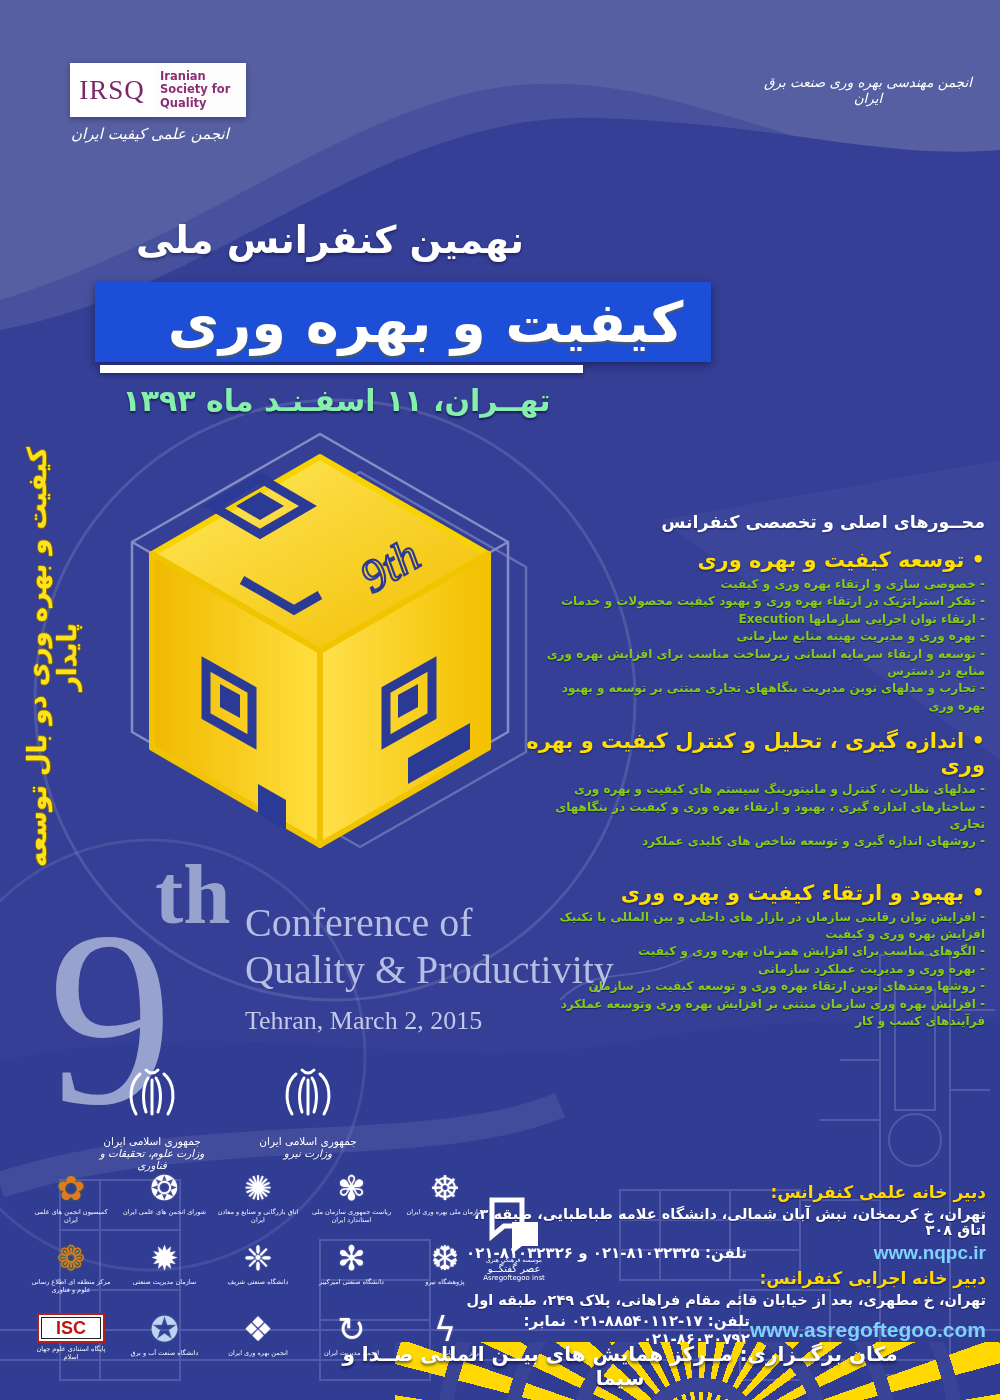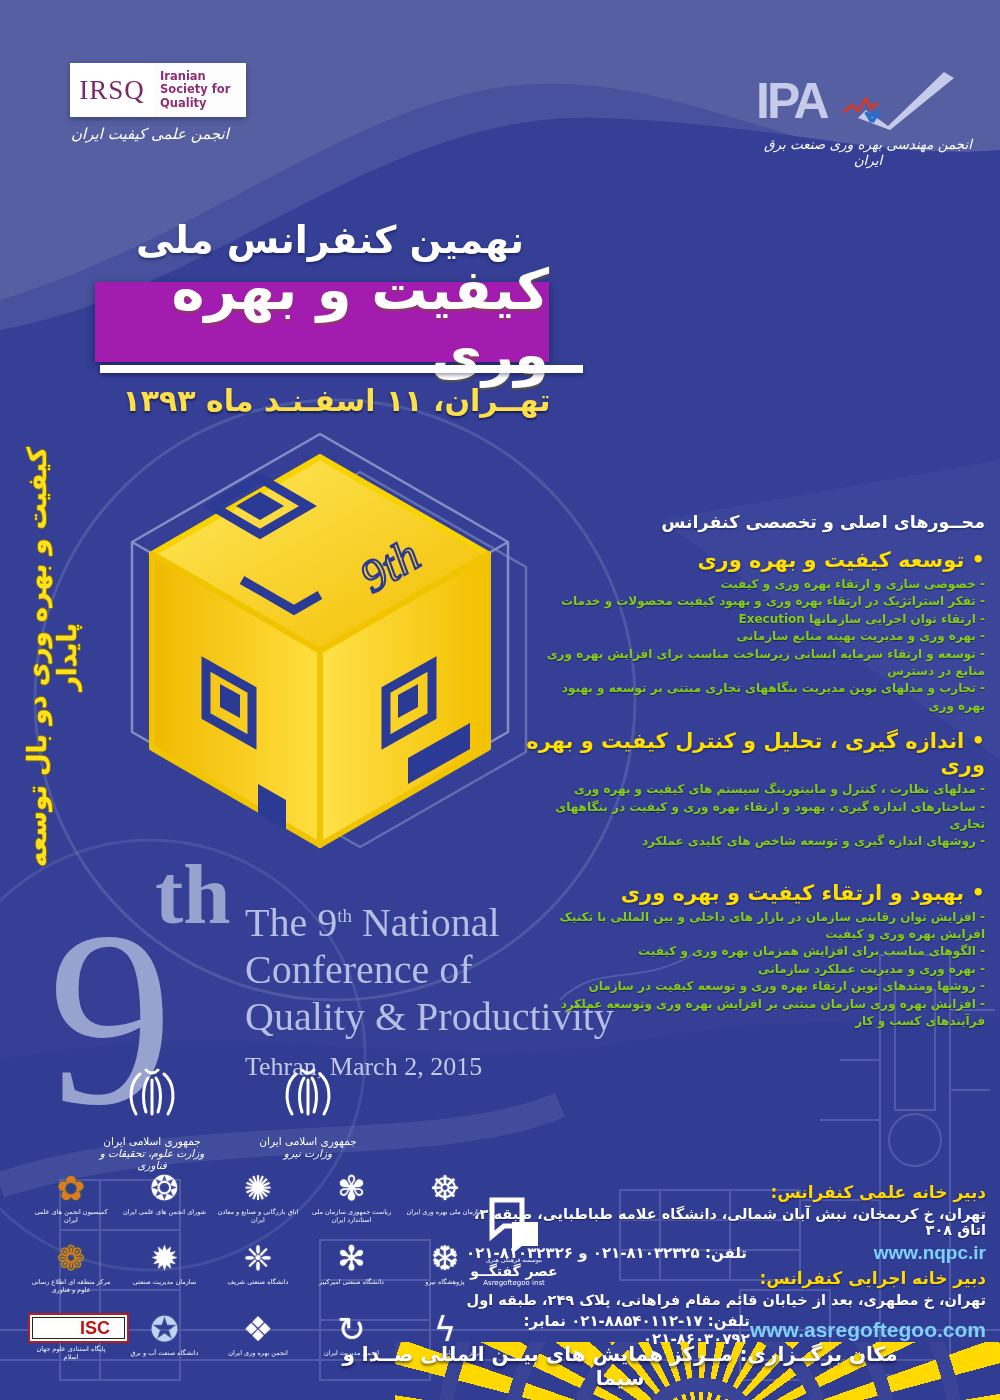--- a/index.html
+++ b/index.html
@@ -25,28 +25,28 @@
   .ipa-mark{position:relative;height:62px;}
   .ipa-letters{position:absolute;left:8px;top:4px;font-size:50px;font-weight:bold;
                color:#c5cbe8;letter-spacing:-3px;font-family:"Liberation Sans",sans-serif;}
   .ipa-caption{margin-top:6px;width:240px;text-align:center;color:#fff;font-size:13.5px;
                font-style:italic;direction:rtl;}
 
   
   .title-kicker{left:95px;top:218px;width:470px;text-align:center;color:#fff;
                 font-size:38px;font-weight:bold;direction:rtl;z-index:6;
                 text-shadow:0 2px 3px rgba(0,0,40,.4);}
-  .title-banner{left:95px;top:282px;width:454px;height:80px;background:#a21caf;z-index:6;
+  .title-banner{left:95px;top:282px;width:571px;height:80px;background:#1d4ed8;z-index:6;
                 display:flex;align-items:center;justify-content:center;
-                box-shadow:0 3px 8px rgba(0,0,40,.45);}
+                box-shadow:0 3px 8px rgba(0,0,40,.45);padding-left:45px;}
   .title-main{color:#fff;font-size:56px;font-weight:bold;direction:rtl;
               text-shadow:0 2px 2px rgba(120,100,0,.55);}
   .title-underline{left:100px;top:365px;width:483px;height:8px;background:#fff;z-index:6;
                    box-shadow:0 2px 4px rgba(0,0,40,.4);}
-  .title-date{left:95px;top:383px;width:483px;text-align:center;color:#fde047;
+  .title-date{left:95px;top:383px;width:483px;text-align:center;color:#86efac;
               font-size:30px;font-weight:bold;direction:rtl;z-index:6;
               text-shadow:0 2px 2px rgba(0,0,40,.5);}
 
   
   .side-slogan{left:22px;top:892px;width:470px;transform:rotate(-90deg);
                transform-origin:left top;direction:rtl;text-align:center;
                color:#ffe21a;font-size:26px;font-weight:bold;z-index:4;
                text-shadow:-1px 0 0 #8a7400,1px 0 0 #8a7400,0 -1px 0 #8a7400,0 1px 0 #8a7400;}
 
   
@@ -78,38 +78,38 @@
 
   
   .logos{left:28px;top:1168px;width:460px;z-index:4;}
   .logo-row{display:flex;align-items:flex-start;justify-content:space-between;margin-bottom:14px;}
   .logo{width:86px;text-align:center;color:#fff;}
   .logo .glyph{font-size:34px;line-height:40px;color:#fff;text-shadow:0 0 2px rgba(255,255,255,.4);}
   .logo .glyph.colorful{color:#e07a20;text-shadow:0 0 3px #3f7d2c;}
   .logo .cap{font-size:6.5px;direction:rtl;line-height:1.25;opacity:.95;}
   .isc-card{width:64px;background:#fff;border:2px solid #b21f1f;margin:4px auto 2px auto;
             font-family:"Liberation Sans",sans-serif;font-weight:bold;color:#c01414;
-            font-size:18px;line-height:26px;outline:1px solid #222;outline-offset:-5px;padding-left:33px;}
+            font-size:18px;line-height:26px;outline:1px solid #222;outline-offset:-5px;}
 
   
   .secr{right:14px;width:520px;direction:rtl;text-align:right;z-index:5;}
   .secr .t{color:#ffd800;font-size:17px;font-weight:bold;text-shadow:0 1px 2px rgba(0,0,40,.5);}
   .secr .a{color:#fff;font-size:14.5px;font-weight:bold;margin-top:4px;
            text-shadow:0 1px 1px rgba(0,0,40,.5);}
   .secr .row{display:flex;justify-content:space-between;align-items:center;margin-top:4px;}
   .secr .p{color:#fff;font-size:15px;font-weight:bold;}
   .secr .site{color:#7dd3fc;font-weight:bold;direction:ltr;font-family:"Liberation Sans",sans-serif;}
   #secr1{top:1182px;}
   #secr2{top:1268px;}
   #secr1 .site{font-size:19px;}
   #secr2 .site{font-size:21px;}
 
   
   .asre{left:468px;top:1192px;width:92px;text-align:center;color:#fff;z-index:5;}
-  .asre .fa{font-size:14px;font-weight:bold;direction:rtl;}
+  .asre .fa{font-size:10px;font-weight:normal;direction:rtl;}
   .asre .sub{font-size:6px;direction:rtl;}
   .asre .en{font-size:7px;}
 
   
   .venue{right:100px;top:1342px;width:560px;text-align:center;color:#fff;
          font-size:20px;font-weight:bold;direction:rtl;z-index:6;
          text-shadow:0 2px 3px rgba(0,0,40,.6);}
   .sunburst{left:395px;bottom:0;width:610px;height:58px;z-index:5;
      background:
        repeating-radial-gradient(circle at 50% 175%, rgba(58,68,151,0) 0 52px, #3a4497 52px 66px),
@@ -145,28 +145,20 @@
   </g>
 </svg>
 
 <div class="abs irsq-box">
   <div class="irsq-left">IRSQ</div>
   <div class="irsq-right">Iranian Society for Quality</div>
 </div>
 <div class="abs irsq-caption">انجمن علمی کیفیت ایران</div>
 
 <div class="abs ipa">
-  <div class="ipa-mark">
-    <span class="ipa-letters">IPA</span>
-    <svg width="240" height="62" viewBox="0 0 240 62">
-      <path d="M118,42 L140,58 L196,4 L206,10 L142,62 L110,50 Z" fill="#c5cbe8"></path>
-      <path d="M96,44 l8,-7 6,6 8,-12 5,9 7,-5" fill="none" stroke="#d43a2a" stroke-width="3"></path>
-      <path d="M118,44 l6,10 M124,54 l8,-12 M118,46 l12,2" stroke="#2a6fc9" stroke-width="4" fill="none"></path>
-    </svg>
-  </div>
   <div class="ipa-caption">انجمن مهندسی بهره وری صنعت برق ایران</div>
 </div>
 
 <div class="abs title-kicker">نهمین کنفرانس ملی</div>
 <div class="abs title-banner">
   <span class="title-main">کیفیت و بهره وری</span>
 </div>
 <div class="abs title-underline"></div>
 <div class="abs title-date">تهــران، ۱۱ اسفـنـد ماه ۱۳۹۳</div>
 
@@ -235,23 +227,20 @@
   <div class="topic-item">- بهره وری و مدیریت عملکرد سازمانی</div>
   <div class="topic-item">- روشها ومتدهای نوین ارتقاء بهره وری و توسعه کیفیت در سازمان</div>
   <div class="topic-item">- افزایش بهره وری سازمان مبتنی بر افزایش بهره وری وتوسعه عملکرد فرآیندهای کسب و کار</div>
 </div>
 
 <div class="abs watermark">
   <span class="num">9</span><span class="sup">th</span>
 </div>
 
 <div class="abs eng">
-  <div class="l">
-    <span>The 9</span><span class="sup">th</span><span> National</span>
-  </div>
   <div class="l">Conference of</div>
   <div class="l">Quality &amp; Productivity</div>
   <div class="date">Tehran, March 2, 2015</div>
 </div>
 
 <div class="abs ministries">
   <div class="ministry">
     <svg width="120" height="52" viewBox="0 0 120 52">
       <g transform="translate(60,0)" stroke="#fff" stroke-width="3" fill="none" stroke-linecap="round">
         <path d="M-16,48 C-24,34 -22,16 -12,8"></path>

